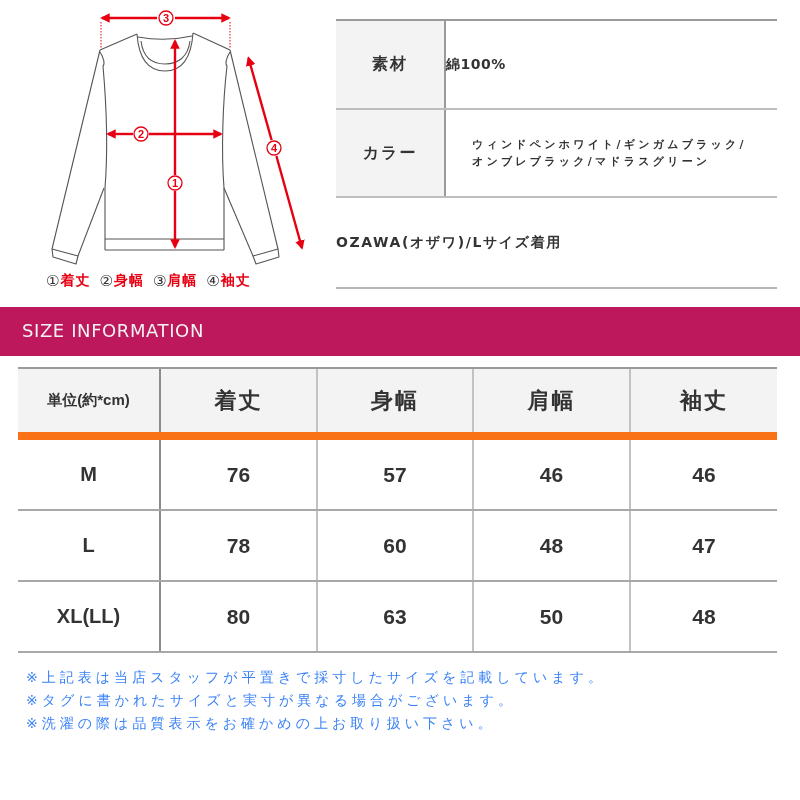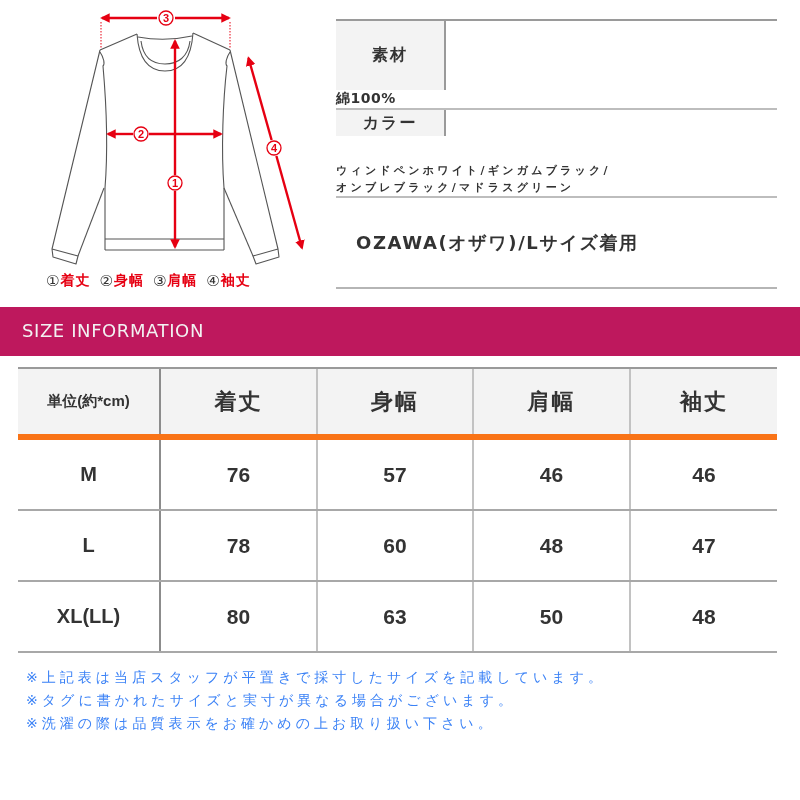--- a/index.html
+++ b/index.html
@@ -9,36 +9,36 @@
   
   .diagram { position: absolute; left: 0; top: 0; width: 330px; height: 300px; }
   .diagram svg { position: absolute; left: 0; top: 0; }
   .legend { position: absolute; left: 46px; top: 272px; display: flex; gap: 9px; font-size: 14px; font-weight: bold; white-space: nowrap; }
   .legend-item { display: flex; align-items: center; }
   .legend-num { color: #333333; font-weight: normal; font-size: 15px; margin-right: 1px; }
   .legend-label { color: #e60012; letter-spacing: 1px; }
 
   
   .info-table { position: absolute; left: 336px; top: 19px; width: 441px; height: 268px; border-top: 2px solid #9a9a9a; }
-  .info-row { position: absolute; left: 0; width: 441px; border-bottom: 2px solid #bdbdbd; display: flex; flex-direction: column; }
+  .info-row { position: absolute; left: 0; width: 441px; border-bottom: 2px solid #bdbdbd; display: flex; }
   .info-row.last { border-bottom: 2px solid #b5b5b5; }
   .info-label { width: 110px; height: 100%; background: #f3f3f3; border-right: 2px solid #9a9a9a; display: flex; align-items: center; justify-content: center; font-size: 16px; font-weight: bold; letter-spacing: 2px; color: #333333; }
   .info-value { flex: 1; display: flex; flex-direction: column; justify-content: center; color: #333333; }
   .val-main { font-size: 14px; font-weight: bold; letter-spacing: 0.5px; }
   .val-small { font-size: 11px; font-weight: bold; letter-spacing: 3.2px; line-height: 17px; }
-  .val-model { font-size: 18px; font-weight: bold; letter-spacing: 1.6px; margin-left: 20px; }
+  .val-model { font-size: 14px; font-weight: bold; letter-spacing: 1.6px; }
 
   
   .band { position: absolute; left: 0; top: 307px; width: 800px; height: 49px; background: #be185d; }
   .band-title { position: absolute; left: 22px; top: 13px; color: #f2f2f2; font-family: "DejaVu Sans", sans-serif; font-size: 18px; letter-spacing: 0.6px; }
 
   
   .size-table { position: absolute; left: 18px; top: 367px; width: 759px; border-top: 2px solid #9a9a9a; }
   .st-row { display: flex; height: 71px; border-bottom: 2px solid #a8a8a8; }
-  .st-row.header { background: #f3f3f3; border-bottom: 6px solid #f97316; height: 71px; }
+  .st-row.header { background: #f3f3f3; border-bottom: 8px solid #f97316; height: 71px; }
   .st-cell { display: flex; align-items: center; justify-content: center; border-right: 2px solid #c2c2c2; font-family: "Liberation Sans", sans-serif; }
   .st-cell:last-child { border-right: none; }
   .st-cell.c0 { width: 143px; border-right: 2px solid #8c8c8c; }
   .st-cell.c1 { width: 157px; }
   .st-cell.c2 { width: 156px; }
   .st-cell.c3 { width: 157px; }
   .st-cell.c4 { width: 146px; }
   .st-head-unit { font-size: 15px; font-weight: bold; color: #333333; }
   .st-head { font-size: 22px; font-weight: bold; letter-spacing: 2px; color: #333333; font-family: "DejaVu Sans", sans-serif; }
   .st-size { font-size: 20px; font-weight: bold; color: #333333; }

